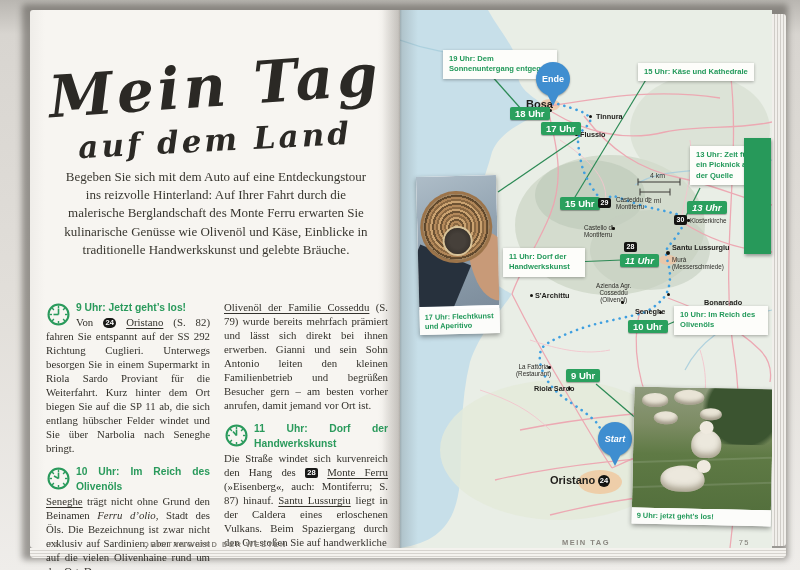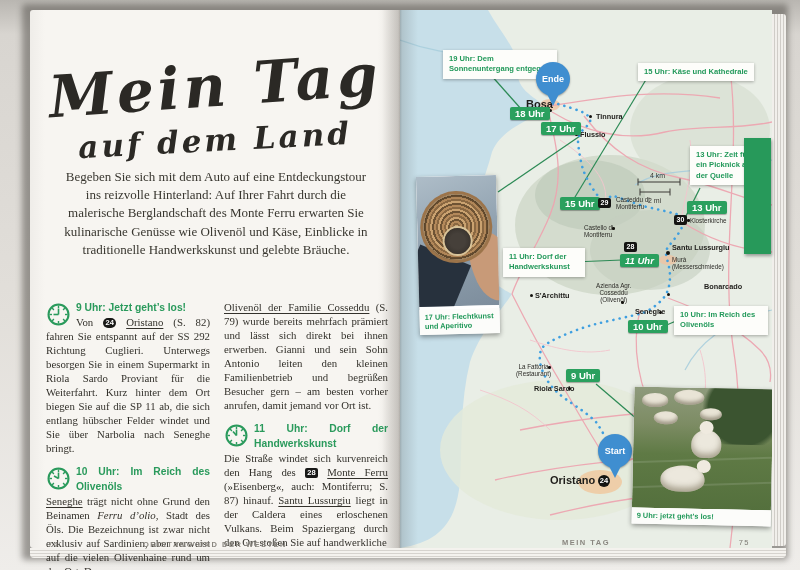--- a/index.html
+++ b/index.html
@@ -217,47 +217,47 @@
 
       <div class="callout" style="left:43px;top:40px;width:102px;">19 Uhr: Dem Sonnenuntergang entgegen</div>
       <div class="callout" style="left:238px;top:53px;white-space:nowrap;">15 Uhr: Käse und Kathedrale</div>
       <div class="callout" style="left:290px;top:136px;width:58px;">13 Uhr: Zeit für ein Picknick an der Quelle</div>
       <div class="callout" style="left:103px;top:238px;width:70px;">11 Uhr: Dorf der Handwerkskunst</div>
       <div class="callout" style="left:274px;top:296px;width:82px;">10 Uhr: Im Reich des Olivenöls</div>
 
       <div class="badge" style="left:110px;top:97px;">18 Uhr</div>
       <div class="badge" style="left:141px;top:112px;">17 Uhr</div>
       <div class="badge" style="left:160px;top:187px;">15 Uhr</div>
-      <div class="badge" style="left:287px;top:191px;">13 Uhr</div>
+      <div class="badge" style="left:287px;top:191px;font-style:italic;">13 Uhr</div>
       <div class="badge" style="left:220px;top:244px;font-style:italic;">11 Uhr</div>
       <div class="badge" style="left:228px;top:310px;">10 Uhr</div>
       <div class="badge" style="left:166px;top:359px;">9 Uhr</div>
 
       <div class="pin" style="left:136px;top:52px;">
         <div class="head">Ende</div>
         <div class="tail"></div>
       </div>
-      <div class="pin" style="left:198px;top:424px;">
+      <div class="pin" style="left:198px;top:412px;font-style:italic;">
         <div class="head">Start</div>
         <div class="tail"></div>
       </div>
 
       <div class="town big" style="left:126px;top:88px;">Bosa</div>
       <div class="dot" style="left:149px;top:99px;"></div>
       <div class="town" style="left:196px;top:102px;">Tinnura</div>
       <div class="dot" style="left:189px;top:105px;"></div>
       <div class="town" style="left:180px;top:120px;">Flussio</div>
       <div class="dot" style="left:175px;top:123px;"></div>
       <div class="town" style="left:135px;top:281px;">S'Archittu</div>
       <div class="dot" style="left:130px;top:284px;"></div>
       <div class="town" style="left:134px;top:374px;">Riola Sardo</div>
       <div class="dot" style="left:168px;top:377px;"></div>
       <div class="town" style="left:235px;top:297px;">Seneghe</div>
       <div class="dot" style="left:259px;top:301px;"></div>
-      <div class="town" style="left:273px;top:272px;padding-left:31px;">Bonarcado</div>
+      <div class="town" style="left:273px;top:288px;padding-left:31px;">Bonarcado</div>
       <div class="dot" style="left:267px;top:283px;"></div>
       <div class="town" style="left:272px;top:233px;">Santu Lussurgiu</div>
       <div class="dot" style="left:266px;top:241px;width:4px;height:4px;"></div>
       <div class="town big" style="left:150px;top:464px;">Oristano</div>
       <div class="mcirc" style="left:198px;top:465px;">24</div>
 
       <div class="msq" style="left:198px;top:188px;">29</div>
       <div class="msq" style="left:274px;top:205px;">30</div>
       <div class="msq" style="left:224px;top:232px;">28</div>
 

